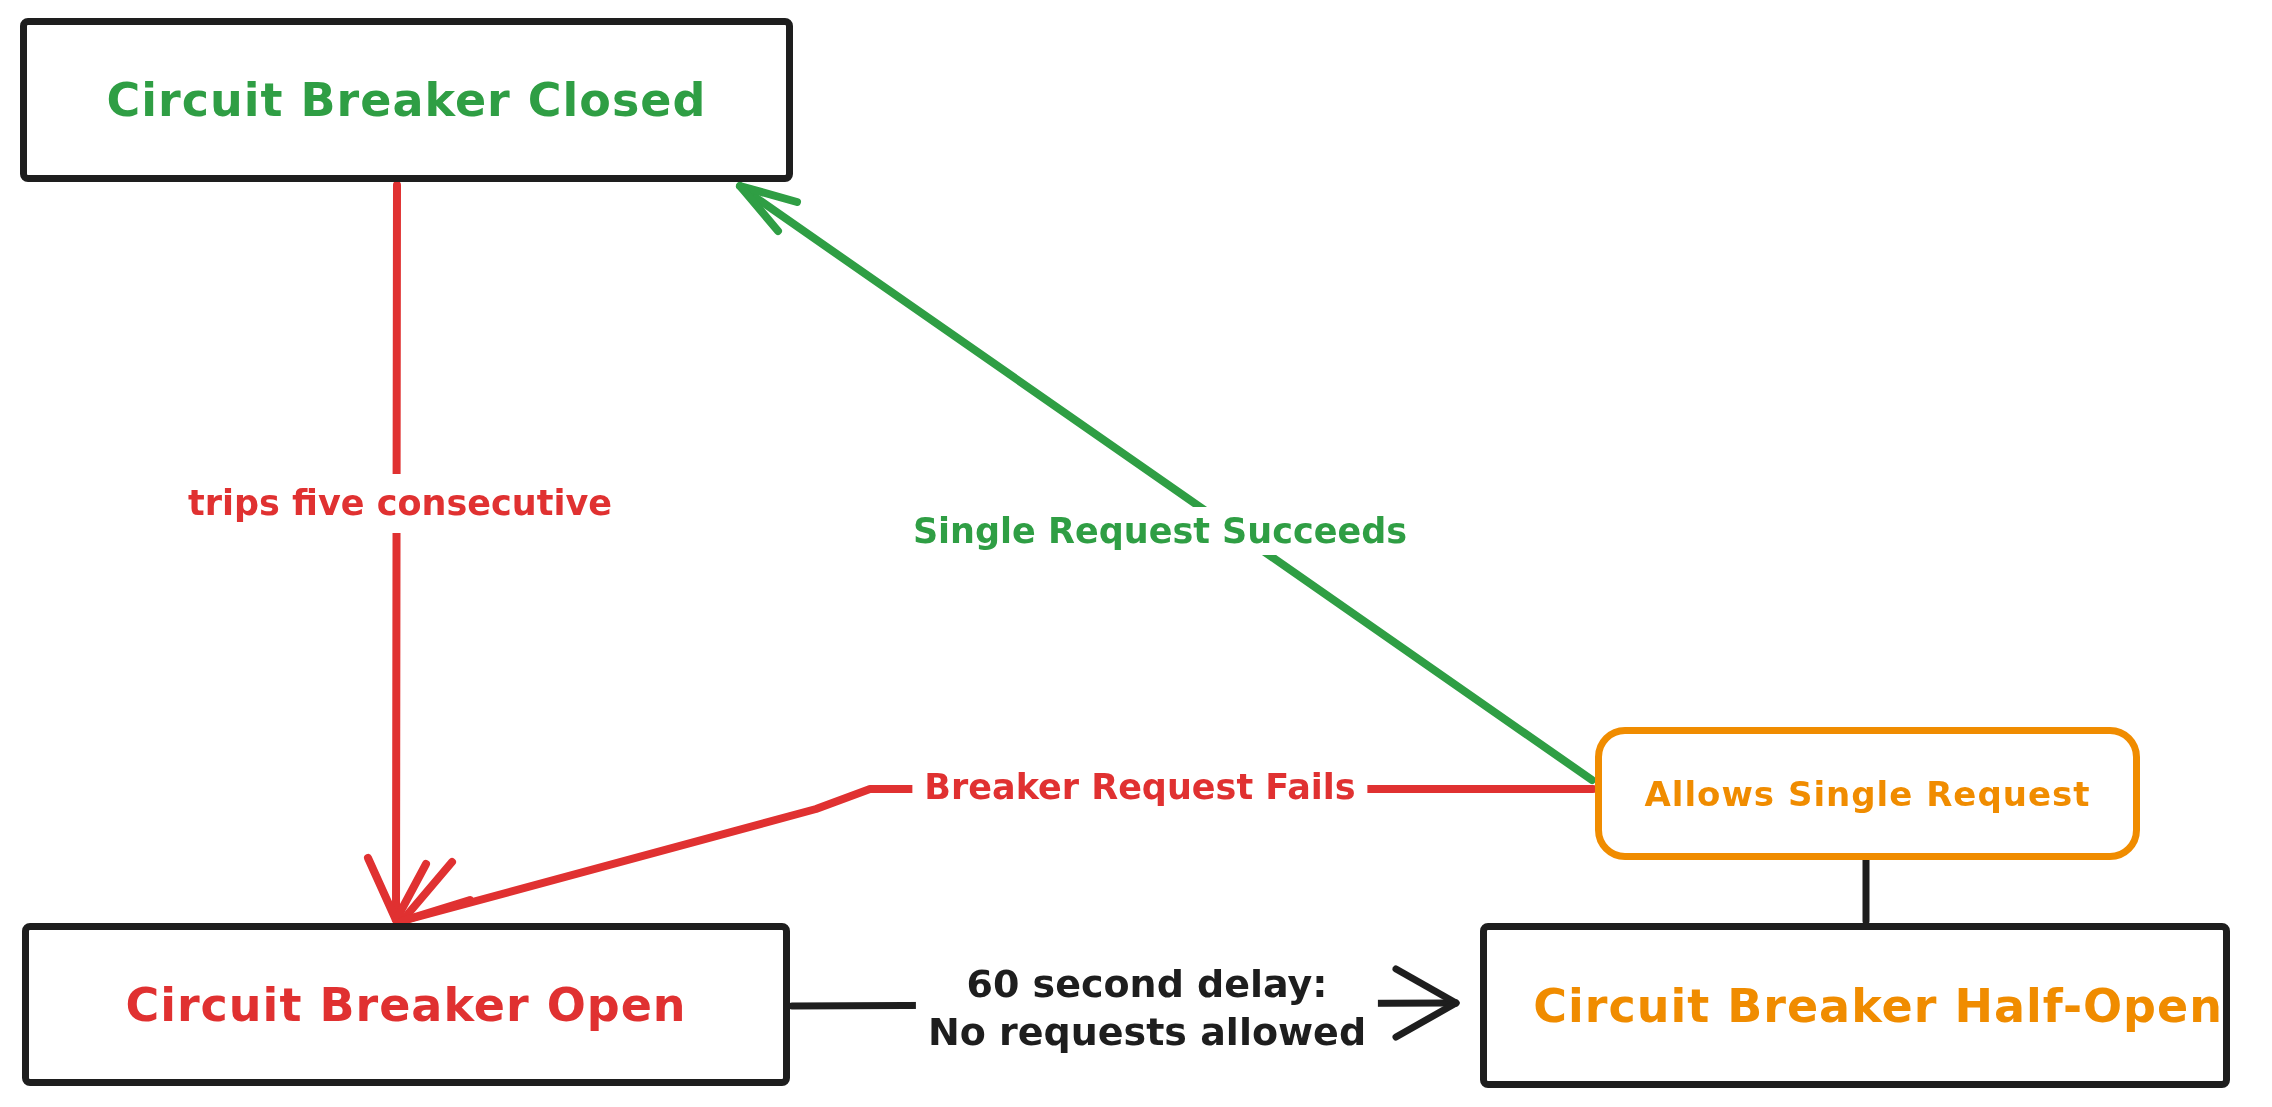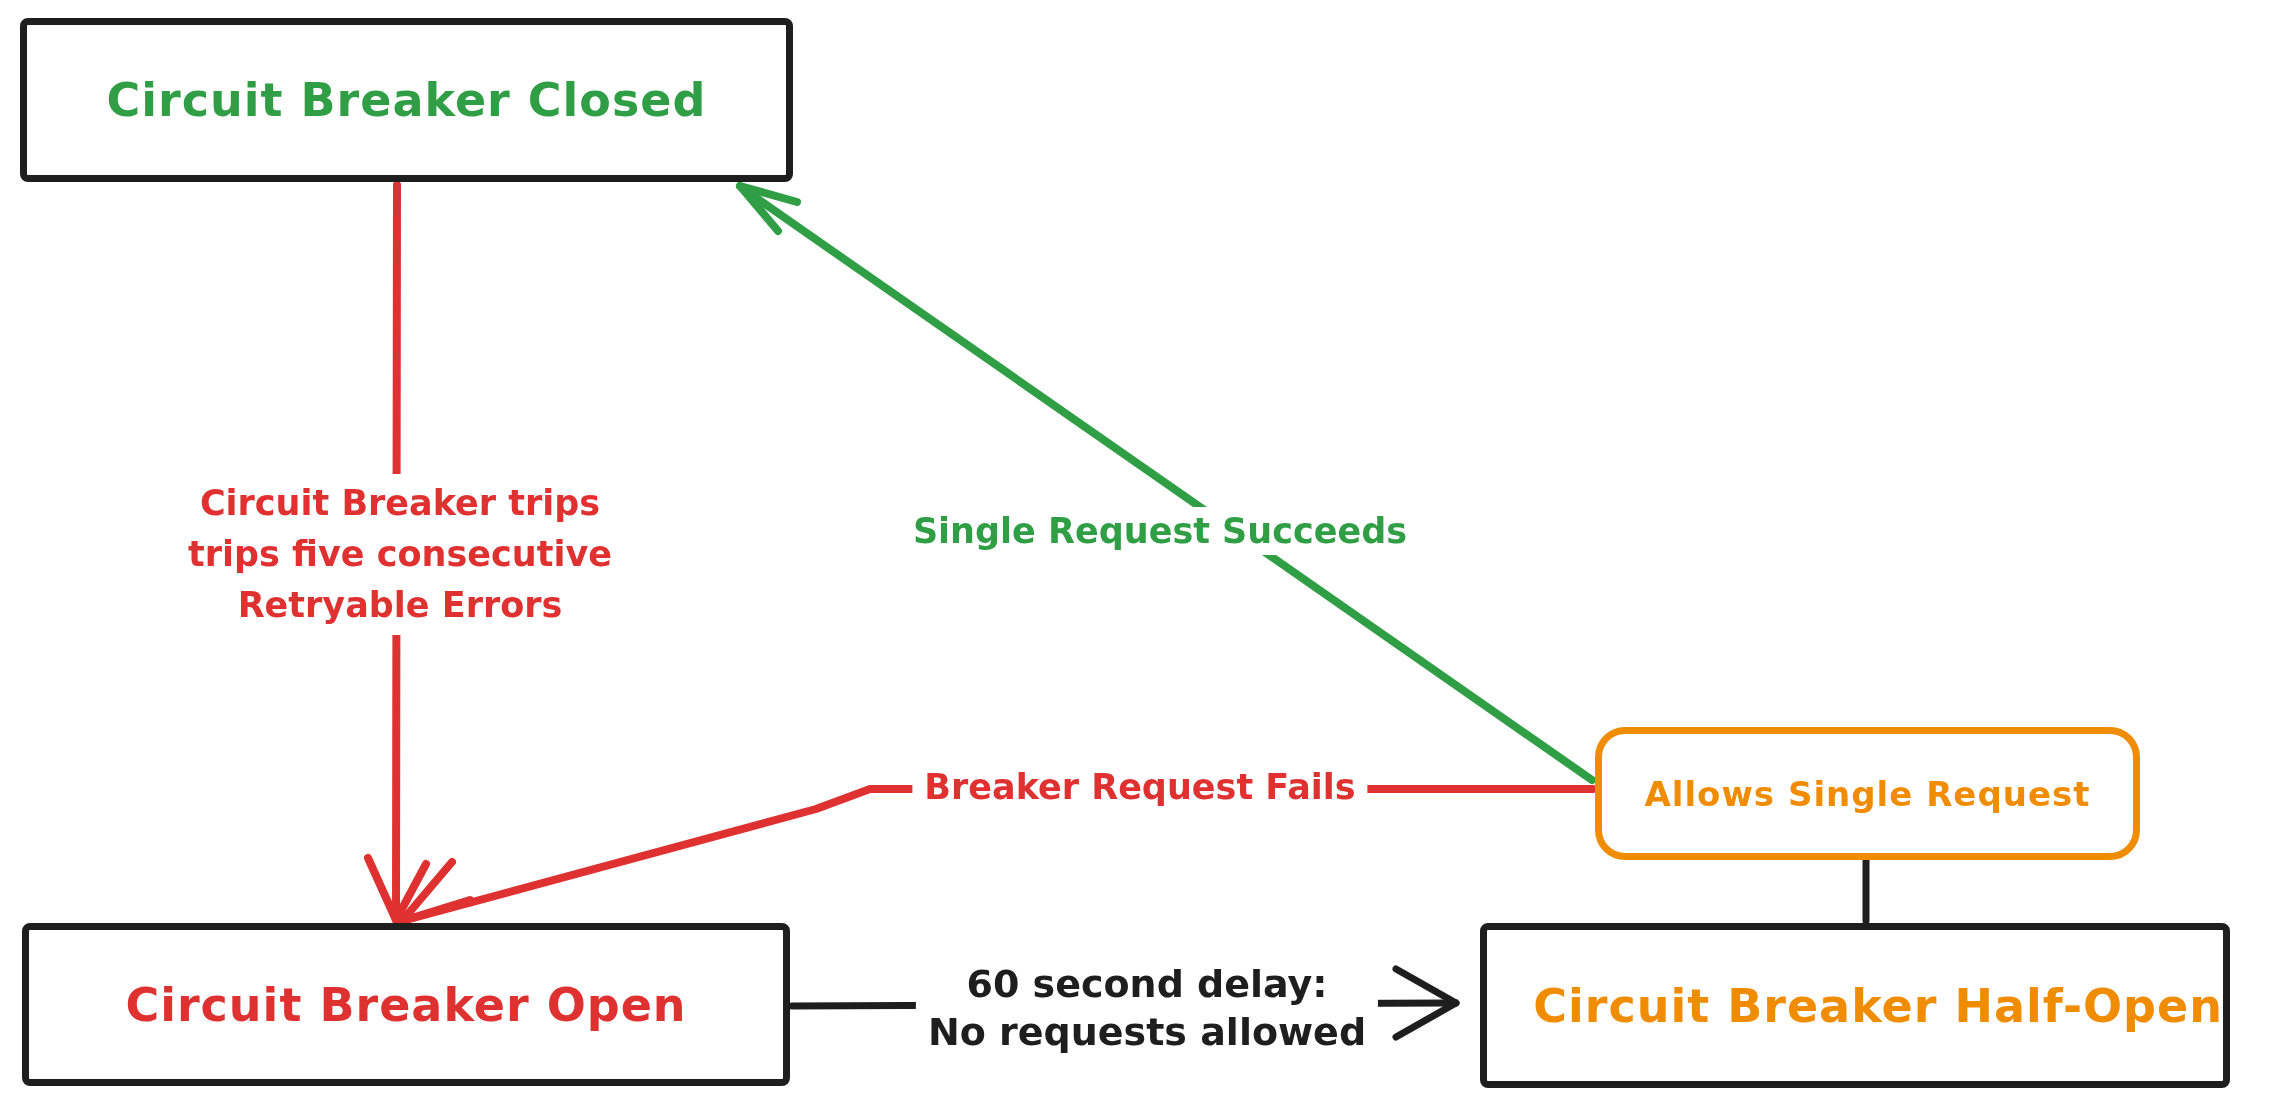--- a/index.html
+++ b/index.html
@@ -98,23 +98,21 @@
 
   <div class="node node-black node-halfopen">
     <span class="node-label t-orange fs-big">Circuit Breaker Half-Open</span>
   </div>
 
   <div class="node node-orange node-allows">
     <span class="node-label t-orange fs-mid">Allows Single Request</span>
   </div>
 
   <div class="edge-label label-trip t-red">
-    <div>Circuit Breaker trips</div>
     <div>trips five consecutive</div>
-    <div>Retryable Errors</div>
   </div>
 
   <div class="edge-label label-succeed t-green">Single Request Succeeds</div>
 
   <div class="edge-label label-fail t-red">Breaker Request Fails</div>
 
   <div class="edge-label label-delay t-ink">
     <div>60 second delay:</div>
     <div>No requests allowed</div>
   </div>

